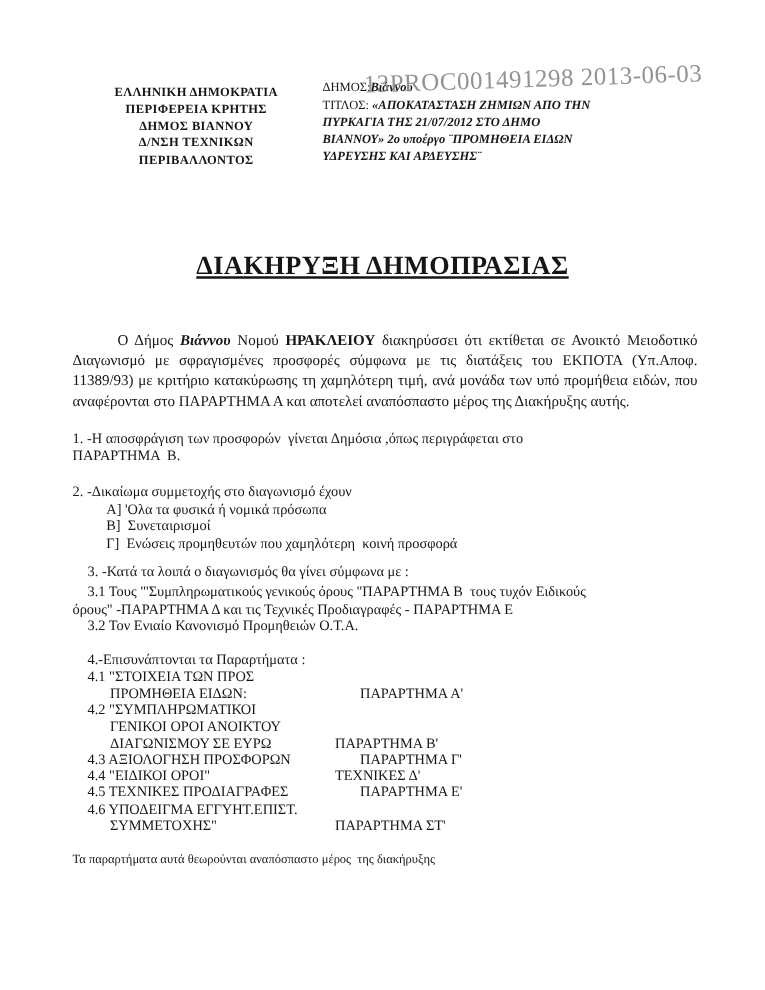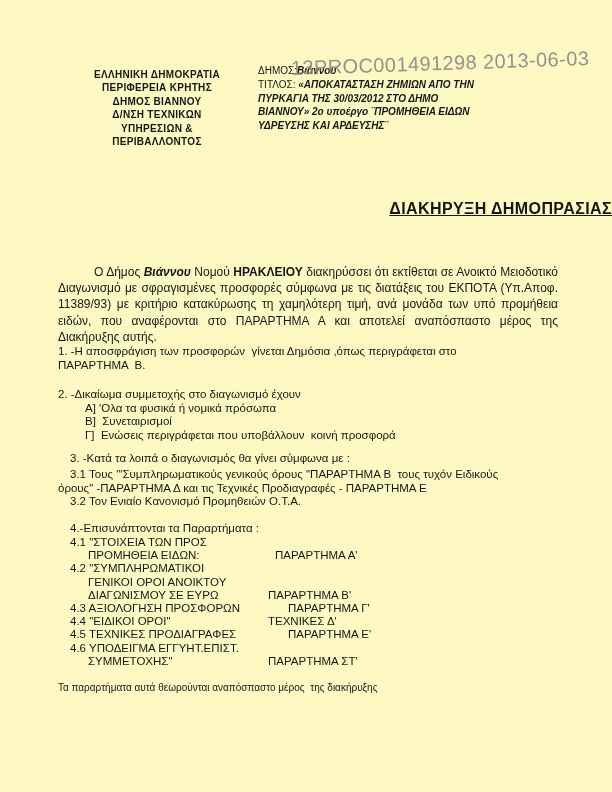--- a/index.html
+++ b/index.html
@@ -1,21 +1,21 @@
 <!DOCTYPE html>
 <html><head>
 <meta charset="utf-8">
 <style>
   html,body{margin:0;padding:0;background:#e8e8e8;}
   .page{
     position:relative;
     width:612px;height:792px;
-    background:#fef9c3;
+    background:#ffffff;
     margin:0 auto;
-    font-family:Liberation Sans, sans-serif;
+    font-family:Liberation Serif, serif;
     color:#161616;
     overflow:hidden;
   }
   .ln{white-space:pre-wrap;}
   
   .hdr-left{
     position:absolute;left:58px;top:68px;width:198px;
     text-align:center;font-weight:bold;font-size:10px;line-height:13.4px;
     letter-spacing:0.3px;
   }
@@ -28,21 +28,21 @@
   .bi{font-weight:bold;font-style:italic;}
   
   .stamp{
     position:absolute;left:291px;top:57px;
     font-size:20px;color:#8a8a8a;white-space:nowrap;
     transform:rotate(-1.9deg);transform-origin:left center;
     letter-spacing:0.4px;opacity:0.92;
   }
   .doc-title{
     position:absolute;left:0;top:200px;width:100%;
-    text-align:right;font-weight:bold;font-size:16px;
+    text-align:center;font-weight:bold;font-size:21px;
     letter-spacing:0.4px;
     text-decoration:underline;
   }
   .intro{
     position:absolute;left:58px;top:264px;width:500px;
     font-size:12px;line-height:16.2px;text-align:justify;text-indent:36px;
   }
   .intro .b{font-weight:bold;}
   .sec{position:absolute;left:58px;width:500px;font-size:11.5px;line-height:13.6px;}
   .sec1{top:345px;}
@@ -65,61 +65,60 @@
 </head>
 <body>
 
 <div class="page">
 
   <div class="hdr-left">
     <div class="ln">ΕΛΛΗΝΙΚΗ ΔΗΜΟΚΡΑΤΙΑ</div>
     <div class="ln">ΠΕΡΙΦΕΡΕΙΑ ΚΡΗΤΗΣ</div>
     <div class="ln">ΔΗΜΟΣ ΒΙΑΝΝΟΥ</div>
     <div class="ln">Δ/ΝΣΗ ΤΕΧΝΙΚΩΝ</div>
-    <div class="ln">ΥΠΗΡΕΣΙΩΝ &amp;</div>
     <div class="ln">ΠΕΡΙΒΑΛΛΟΝΤΟΣ</div>
   </div>
 
   <div class="hdr-right">
     <div class="ln"><span class="lbl">ΔΗΜΟΣ:</span><span class="bi">Βιάννου</span></div>
     <div class="ln"><span class="lbl">ΤΙΤΛΟΣ:</span> <span class="bi">«ΑΠΟΚΑΤΑΣΤΑΣΗ ΖΗΜΙΩΝ ΑΠΟ ΤΗΝ</span></div>
-    <div class="ln bi">ΠΥΡΚΑΓΙΑ ΤΗΣ 30/03/2012 ΣΤΟ ΔΗΜΟ</div>
+    <div class="ln bi">ΠΥΡΚΑΓΙΑ ΤΗΣ 21/07/2012 ΣΤΟ ΔΗΜΟ</div>
     <div class="ln bi">ΒΙΑΝΝΟΥ» 2ο υποέργο ¨ΠΡΟΜΗΘΕΙΑ ΕΙΔΩΝ</div>
     <div class="ln bi">ΥΔΡΕΥΣΗΣ ΚΑΙ ΑΡΔΕΥΣΗΣ¨</div>
   </div>
 
   <div class="stamp">13PROC001491298 2013-06-03</div>
 
   <div class="doc-title">ΔΙΑΚΗΡΥΞΗ ΔΗΜΟΠΡΑΣΙΑΣ</div>
 
   <div class="intro"><span>Ο Δήμος </span><span class="bi">Βιάννου</span><span> Νομού </span><span class="b">ΗΡΑΚΛΕΙΟΥ</span><span> διακηρύσσει ότι εκτίθεται σε Ανοικτό Μειοδοτικό Διαγωνισμό με σφραγισμένες προσφορές σύμφωνα με τις διατάξεις του ΕΚΠΟΤΑ (Υπ.Αποφ. 11389/93) με κριτήριο κατακύρωσης τη χαμηλότερη τιμή, ανά μονάδα των υπό προμήθεια ειδών, που αναφέρονται στο ΠΑΡΑΡΤΗΜΑ Α και αποτελεί αναπόσπαστο μέρος της Διακήρυξης αυτής.</span></div>
 
   <div class="sec sec1">
     <div class="ln">1. -Η αποσφράγιση των προσφορών  γίνεται Δημόσια ,όπως περιγράφεται στο</div>
     <div class="ln">ΠΑΡΑΡΤΗΜΑ  Β.</div>
   </div>
 
   <div class="sec sec2">
     <div class="ln">2. -Δικαίωμα συμμετοχής στο διαγωνισμό έχουν</div>
     <div class="ln item">Α] 'Ολα τα φυσικά ή νομικά πρόσωπα</div>
     <div class="ln item">Β]  Συνεταιρισμοί</div>
-    <div class="ln item">Γ]  Ενώσεις περιγράφεται που υποβάλλουν  κοινή προσφορά</div>
+    <div class="ln item">Γ]  Ενώσεις προμηθευτών που χαμηλότερη  κοινή προσφορά</div>
   </div>
 
   <div class="sec sec3h ln num">3. -Κατά τα λοιπά ο διαγωνισμός θα γίνει σύμφωνα με :</div>
   <div class="sec sec3">
     <div class="ln num">3.1 Τους "'Συμπληρωματικούς γενικούς όρους "ΠΑΡΑΡΤΗΜΑ Β  τους τυχόν Ειδικούς</div>
     <div class="ln wrap">όρους" -ΠΑΡΑΡΤΗΜΑ Δ και τις Τεχνικές Προδιαγραφές - ΠΑΡΑΡΤΗΜΑ Ε</div>
     <div class="ln num">3.2 Τον Ενιαίο Κανονισμό Προμηθειών Ο.Τ.Α.</div>
   </div>
 
   <div class="sec sec4h ln num">4.-Επισυνάπτονται τα Παραρτήματα :</div>
   <div class="sec sec4">
     <div class="row num"><span>4.1 "ΣΤΟΙΧΕΙΑ ΤΩΝ ΠΡΟΣ</span></div>
-    <div class="row cont"><span>ΠΡΟΜΗΘΕΙΑ ΕΙΔΩΝ:</span><span class="annex" style="left:217px">ΠΑΡΑΡΤΗΜΑ Α'</span></div>
+    <div class="row cont"><span>ΠΡΟΜΗΘΕΙΑ ΕΙΔΩΝ:</span><span class="annex" style="left:230px">ΠΑΡΑΡΤΗΜΑ Α'</span></div>
     <div class="row num"><span>4.2 "ΣΥΜΠΛΗΡΩΜΑΤΙΚΟΙ</span></div>
     <div class="row cont"><span>ΓΕΝΙΚΟΙ ΟΡΟΙ ΑΝΟΙΚΤΟΥ</span></div>
     <div class="row cont"><span>ΔΙΑΓΩΝΙΣΜΟΥ ΣΕ ΕΥΡΩ</span><span class="annex" style="left:210px">ΠΑΡΑΡΤΗΜΑ Β'</span></div>
     <div class="row num"><span>4.3 ΑΞΙΟΛΟΓΗΣΗ ΠΡΟΣΦΟΡΩΝ</span><span class="annex" style="left:230px">ΠΑΡΑΡΤΗΜΑ Γ'</span></div>
     <div class="row num"><span>4.4 "ΕΙΔΙΚΟΙ ΟΡΟΙ"</span><span class="annex" style="left:210px">ΤΕΧΝΙΚΕΣ Δ'</span></div>
     <div class="row num"><span>4.5 ΤΕΧΝΙΚΕΣ ΠΡΟΔΙΑΓΡΑΦΕΣ</span><span class="annex" style="left:230px">ΠΑΡΑΡΤΗΜΑ Ε'</span></div>
     <div class="row num"><span>4.6 ΥΠΟΔΕΙΓΜΑ ΕΓΓΥΗΤ.ΕΠΙΣΤ.</span></div>
     <div class="row cont"><span>ΣΥΜΜΕΤΟΧΗΣ"</span><span class="annex" style="left:210px">ΠΑΡΑΡΤΗΜΑ ΣΤ'</span></div>
   </div>
 

